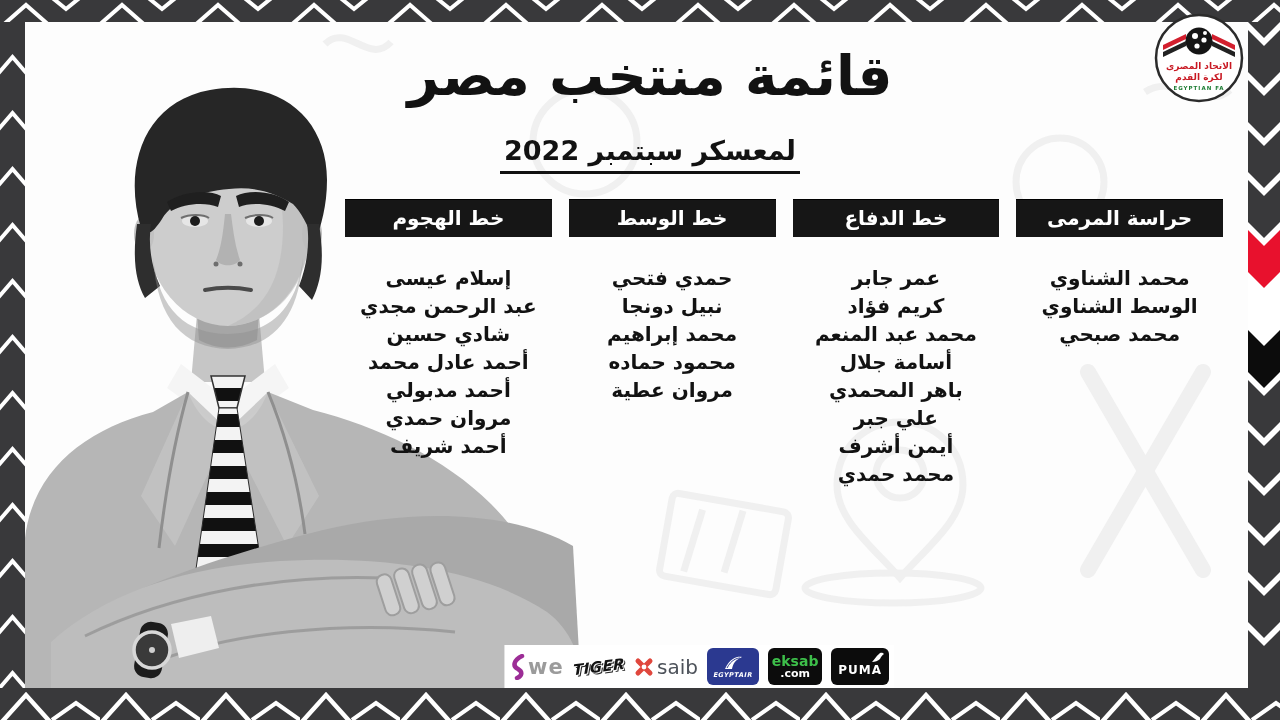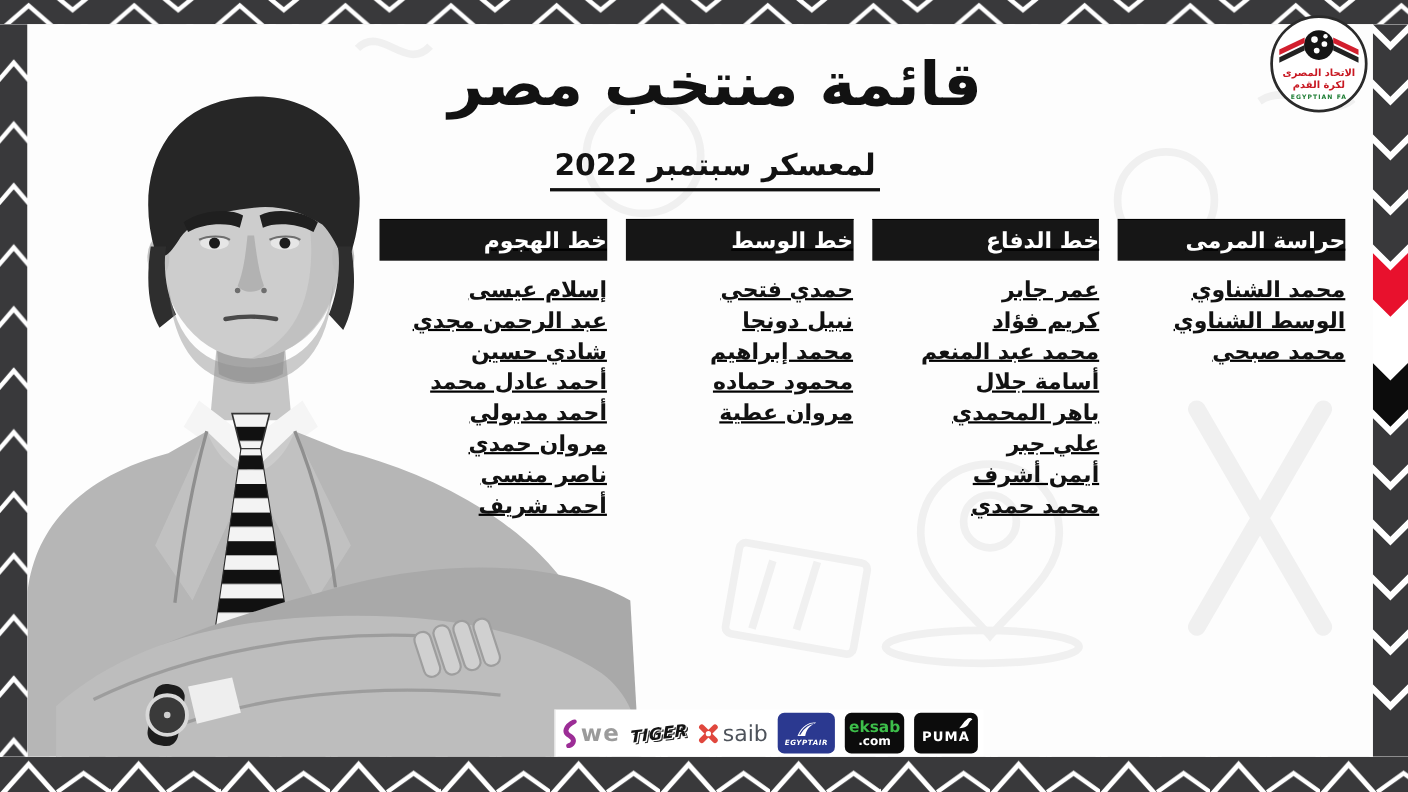--- a/index.html
+++ b/index.html
@@ -20,24 +20,24 @@
   .c-frame{fill:var(--frame);} .c-red{fill:var(--accent-red);} .c-black{fill:var(--accent-black);}
 
   .coach{position:absolute;left:25px;top:76px;z-index:2;}
 
   .header-block{position:absolute;left:380px;top:47px;width:540px;text-align:center;z-index:3;}
   .title{font-size:55px;font-weight:bold;color:var(--ink);line-height:1.08;letter-spacing:-1px;}
   .subtitle{display:inline-block;margin-top:10px;font-size:27px;font-weight:bold;color:var(--ink);
             border-bottom:3px solid #111;padding:0 4px 5px 4px;}
 
   .columns{position:absolute;left:345px;top:199px;width:878px;display:flex;gap:17px;z-index:3;}
-  .column{flex:1;text-align:right;text-decoration:underline;}
+  .column{flex:1;text-align:center;}
   .col-header{background:var(--header-bar);color:#fff;height:38px;line-height:38px;
               font-size:20px;font-weight:bold;box-shadow:0 1px 0 #000 inset;}
-  .players{padding-top:12px;}
+  .players{padding-top:27px;}
   .player{font-size:20px;font-weight:bold;color:var(--ink);line-height:28px;white-space:nowrap;}
 
   .efa{position:absolute;left:1154px;top:13px;z-index:7;}
 
   .sponsors{position:absolute;left:504px;top:645px;width:390px;height:43px;background:#fff;
             display:flex;align-items:center;gap:9px;padding:0 5px;box-sizing:border-box;z-index:4;
             border-left:1px solid #e2e2e2;}
   .sp{display:flex;align-items:center;}
   .we-text{color:#9b9b9b;font-size:21px;font-weight:600;letter-spacing:1px;margin-left:2px;}
   .tiger-text{font-style:italic;font-weight:900;font-size:15px;color:#131313;letter-spacing:.5px;
@@ -178,21 +178,20 @@
     </div>
     <div class="column">
       <div class="col-header">خط الهجوم</div>
       <div class="players">
           <div class="player">إسلام عيسى</div>
           <div class="player">عبد الرحمن مجدي</div>
           <div class="player">شادي حسين</div>
           <div class="player">أحمد عادل محمد</div>
           <div class="player">أحمد مدبولي</div>
           <div class="player">مروان حمدي</div>
-          <div class="player">ناصر منسي</div>
           <div class="player">أحمد شريف</div>
         </div>
     </div>
   </div>
 
   <div class="sponsors">
     <div class="sp">
       <svg width="16" height="26" viewBox="0 0 16 26">
         <path d="M12,2 C4,6 2,12 8,15 C13,18 12,22 7,24" fill="none" stroke="var(--we-purple)" stroke-width="4.5" stroke-linecap="round"></path>
       </svg>

